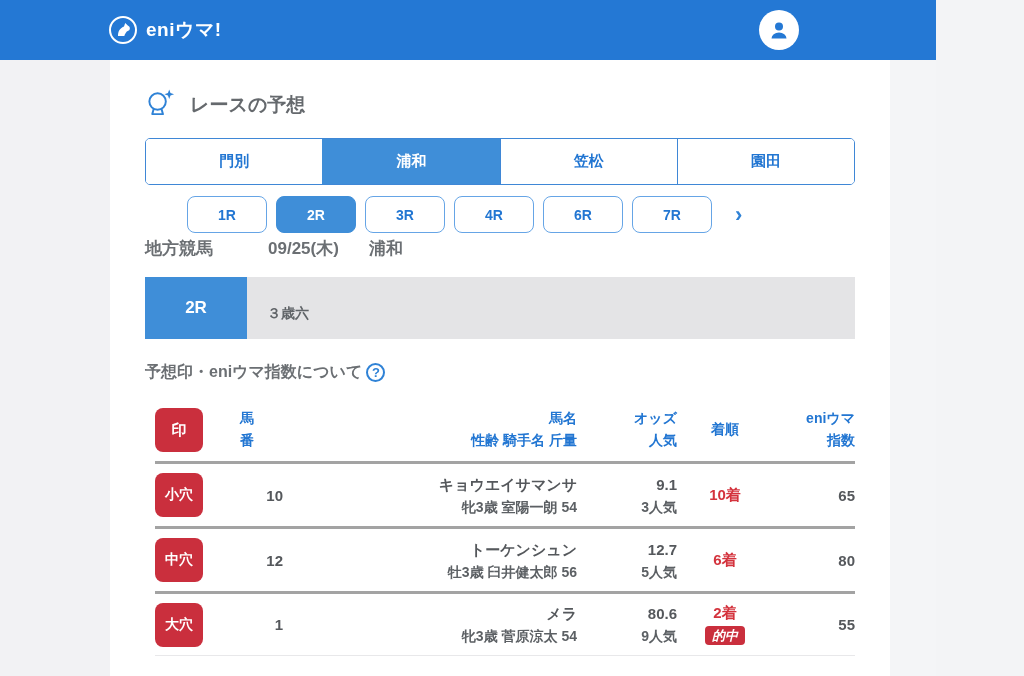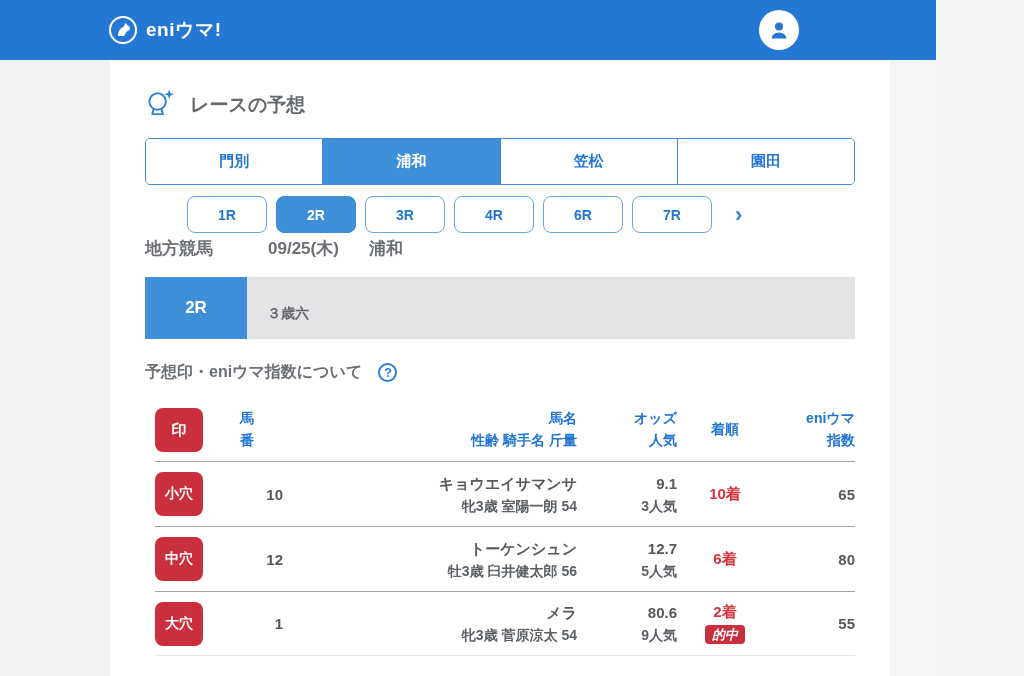--- a/index.html
+++ b/index.html
@@ -80,33 +80,33 @@
   }
   .race-desc {
     flex: 1; background: #e4e4e6; padding: 10px 0 0 20px;
     display: flex; flex-direction: column; justify-content: center; gap: 12px;
   }
   .race-desc .line1, .race-desc .line2 {
     font-size: 14px; font-weight: bold; color: #606468; line-height: 1.45;
   }
 
   
-  .about-row { margin-top: 23px; display: flex; align-items: center; gap: 16px; cursor: pointer; }
+  .about-row { margin-top: 23px; display: flex; align-items: center; gap: 4px; cursor: pointer; }
   .about-row .about-label { font-size: 16px; font-weight: bold; color: #6b6f73; }
   .help-icon {
     width: 19px; height: 19px; border-radius: 50%; border: 2px solid #2f82d6;
     color: #2f82d6; font-size: 13px; font-weight: bold;
     display: flex; align-items: center; justify-content: center; line-height: 1;
   }
 
   
   .table { margin-top: 16px; margin-left: 10px; }
   .trow { display: flex; align-items: center; }
   .trow.header { height: 62px; }
-  .trow.data { height: 65px; border-top: 1px solid #a3a3a3; }
+  .trow.data { height: 65px; border-top: 3px solid #a3a3a3; }
   .trow.data:last-child { border-bottom: 1px solid #e8e8ea; }
 
   .col-mark   { width: 48px; flex: 0 0 48px; display: flex; justify-content: center; }
   .col-num    { width: 72px; flex: 0 0 72px; text-align: center; margin-left: 8px; }
   .col-name   { flex: 1; padding-left: 34px; text-align: right; }
   .col-odds   { width: 100px; flex: 0 0 100px; text-align: right; }
   .col-result { width: 96px; flex: 0 0 96px; text-align: center; }
   .col-index  { width: 82px; flex: 0 0 82px; text-align: right; }
 
   .hcell { color: #2276d2; font-size: 14px; font-weight: bold; line-height: 1.55; }

